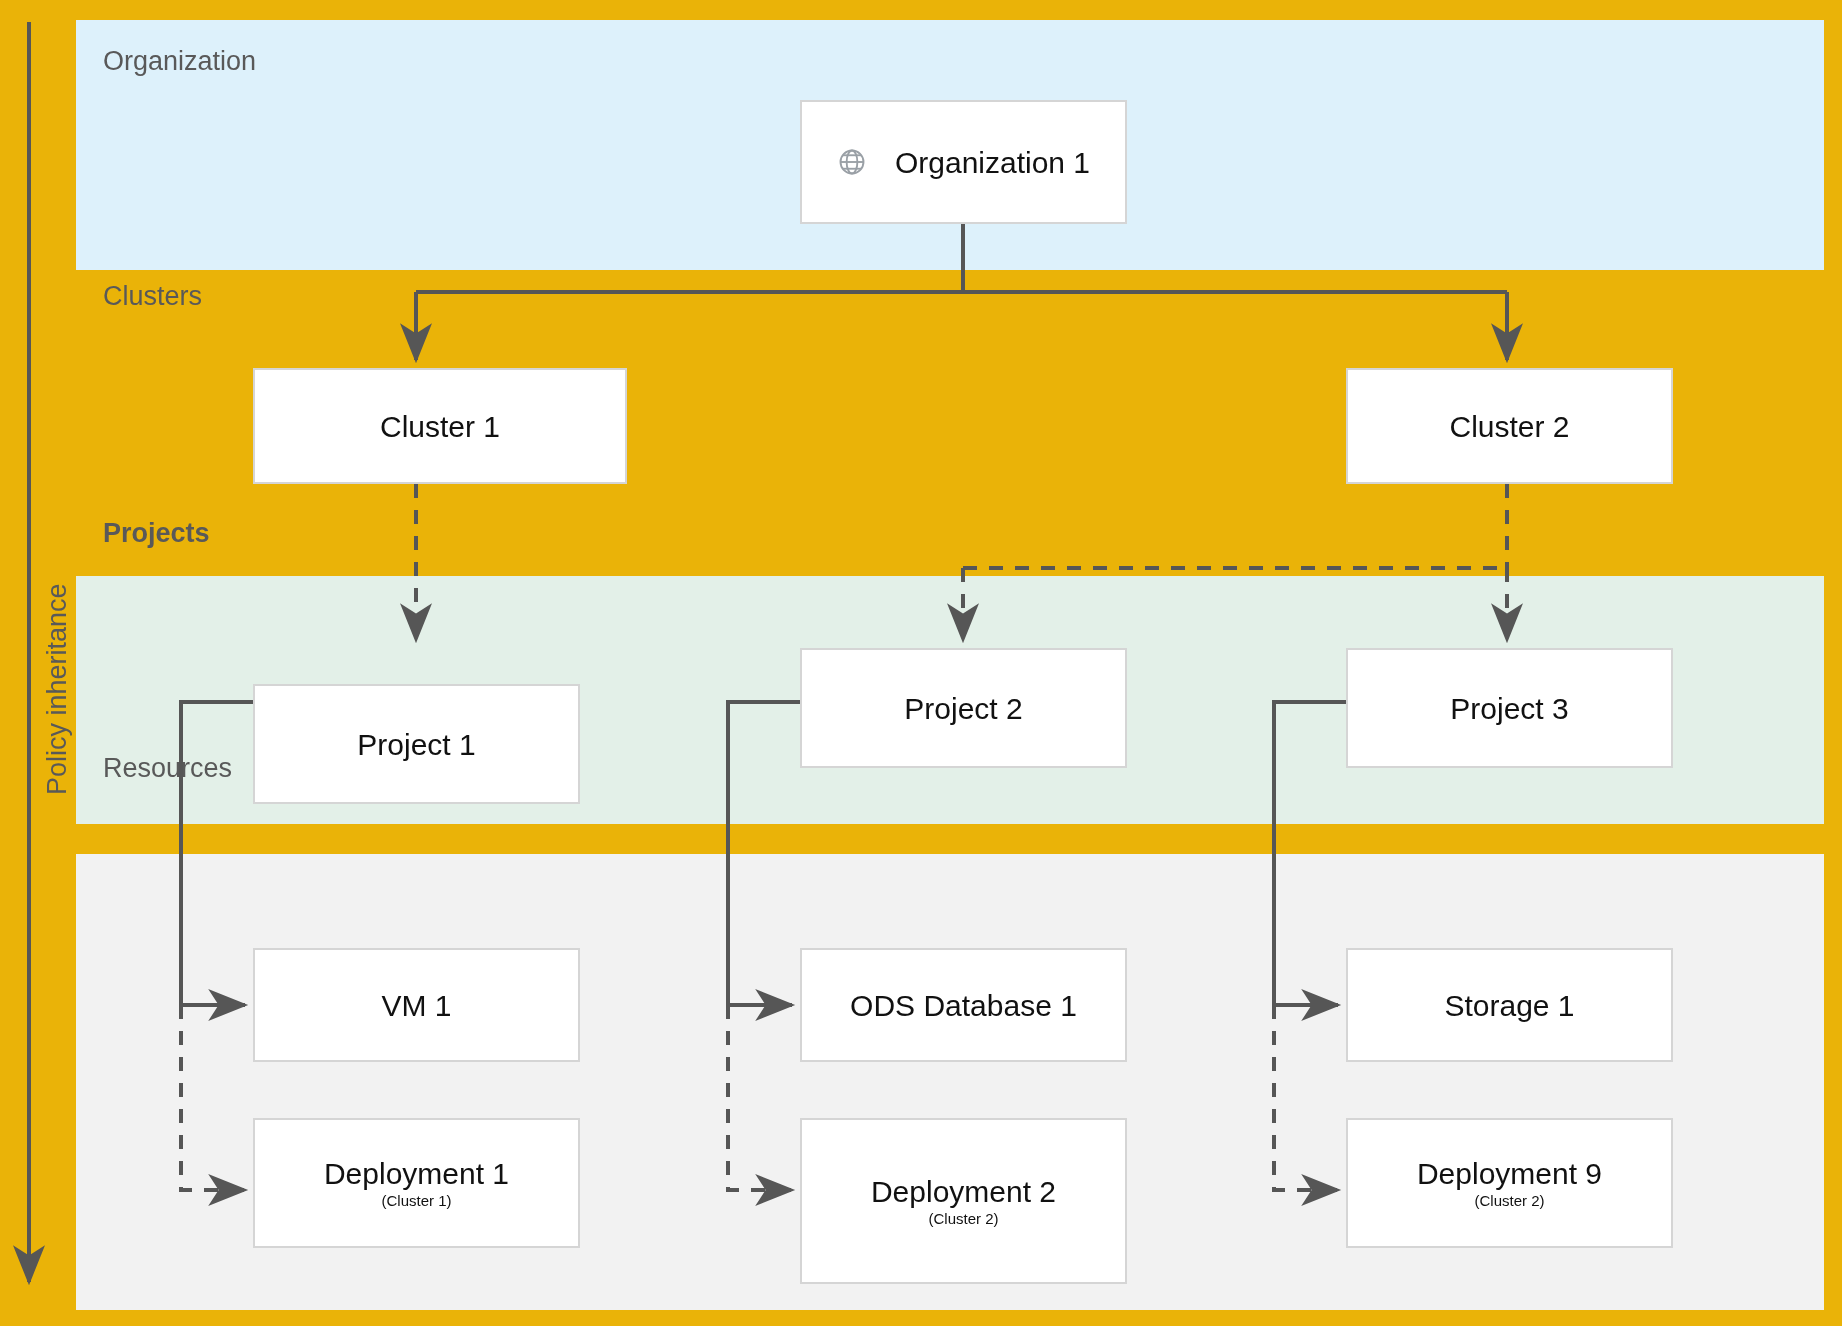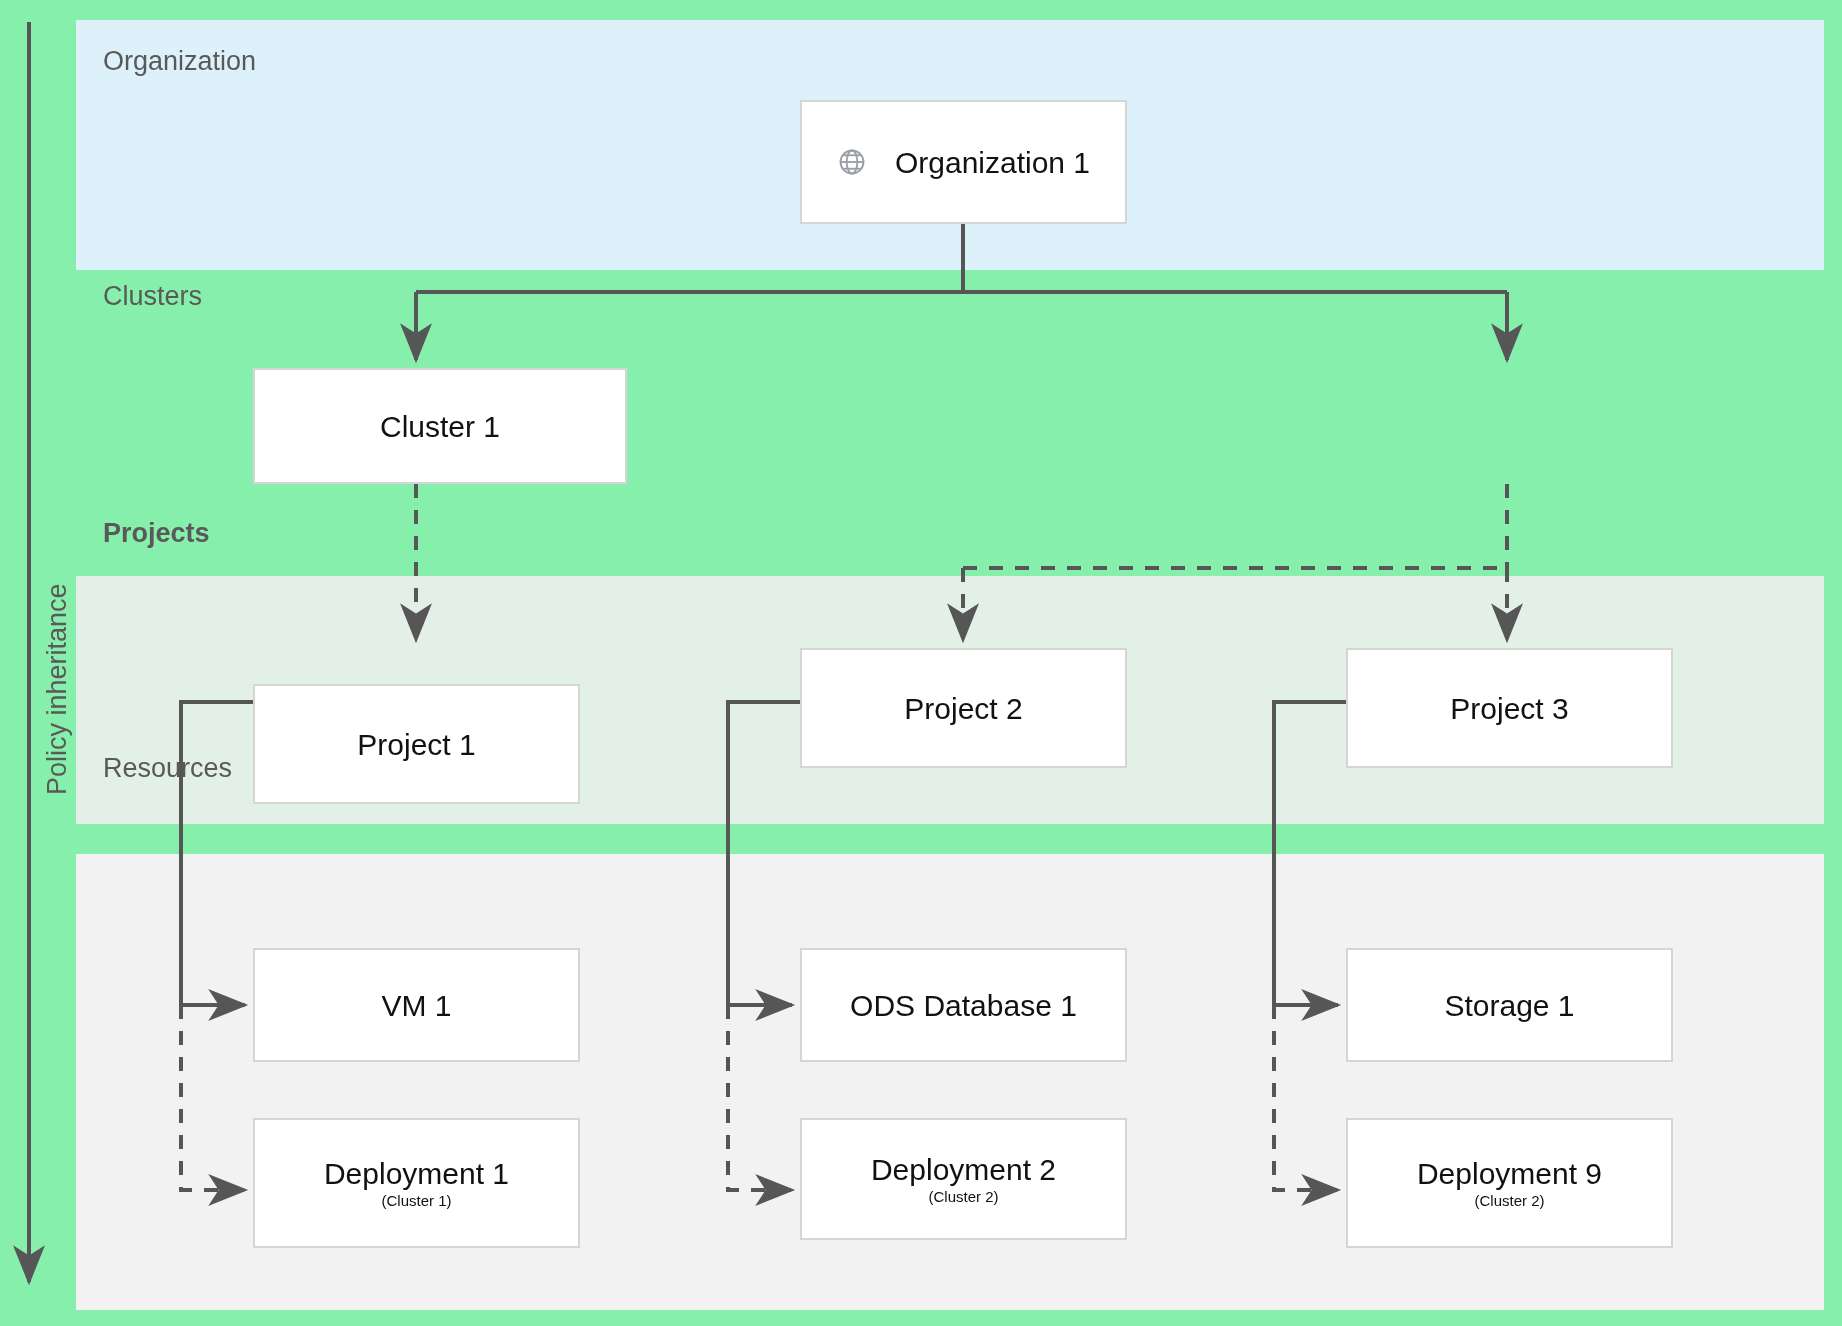--- a/index.html
+++ b/index.html
@@ -1,17 +1,17 @@
 <!DOCTYPE html>
 <html><head>
 <meta charset="utf-8">
 <style>
   html,body{margin:0;padding:0;background:#fff;}
   body{font-family:"Liberation Sans","DejaVu Sans",sans-serif;}
-  #canvas{position:relative;width:1842px;height:1326px;overflow:hidden;background:#86efac;}
+  #canvas{position:relative;width:1842px;height:1326px;overflow:hidden;background:#eab308;}
   #svg-layer{position:absolute;left:0;top:0;width:1842px;height:1326px;}
   .band{position:absolute;}
   .band-label{position:absolute;color:#595959;font-size:27px;line-height:1;white-space:nowrap;}
   .node{position:absolute;background:#ffffff;border:2px solid #d5d5d5;box-sizing:border-box;
         display:flex;flex-direction:column;align-items:center;justify-content:center;}
   .node-title{font-size:30px;color:#111111;line-height:1.1;white-space:nowrap;}
   .node-sub{font-size:15px;color:#111111;line-height:1.15;margin-top:2px;white-space:nowrap;}
   .node-row{display:flex;align-items:center;justify-content:center;gap:28px;}
   .globe{width:30px;height:30px;display:block;}
   .axis-label{position:absolute;color:#595959;font-size:27px;white-space:nowrap;
@@ -99,20 +99,23 @@
         </svg>
       </span>
       <span class="node-title">Organization 1</span>
     </div>
   </div>
 
   <div class="node" style="left:253px;top:368px;width:374px;height:116px;">
     <div class="node-title">Cluster 1</div>
   </div>
 
+  <div class="node" style="left:1346px;top:368px;width:327px;height:116px;">
+    <div class="node-title">Cluster 2</div>
+  </div>
 
   <div class="node" style="left:253px;top:648px;width:327px;height:120px;margin-top:36px;">
     <div class="node-title">Project 1</div>
   </div>
 
   <div class="node" style="left:800px;top:648px;width:327px;height:120px;">
     <div class="node-title">Project 2</div>
   </div>
 
   <div class="node" style="left:1346px;top:648px;width:327px;height:120px;">
@@ -129,21 +132,21 @@
 
   <div class="node" style="left:1346px;top:948px;width:327px;height:114px;">
     <div class="node-title">Storage 1</div>
   </div>
 
   <div class="node" style="left:253px;top:1118px;width:327px;height:130px;">
     <div class="node-title">Deployment 1</div>
     <div class="node-sub">(Cluster 1)</div>
   </div>
 
-  <div class="node" style="left:800px;top:1118px;width:327px;height:122px;">
+  <div class="node" style="left:800px;top:1118px;width:327px;height:166px;">
     <div class="node-title">Deployment 2</div>
     <div class="node-sub">(Cluster 2)</div>
   </div>
 
   <div class="node" style="left:1346px;top:1118px;width:327px;height:130px;">
     <div class="node-title">Deployment 9</div>
     <div class="node-sub">(Cluster 2)</div>
   </div>
 
 </div>

